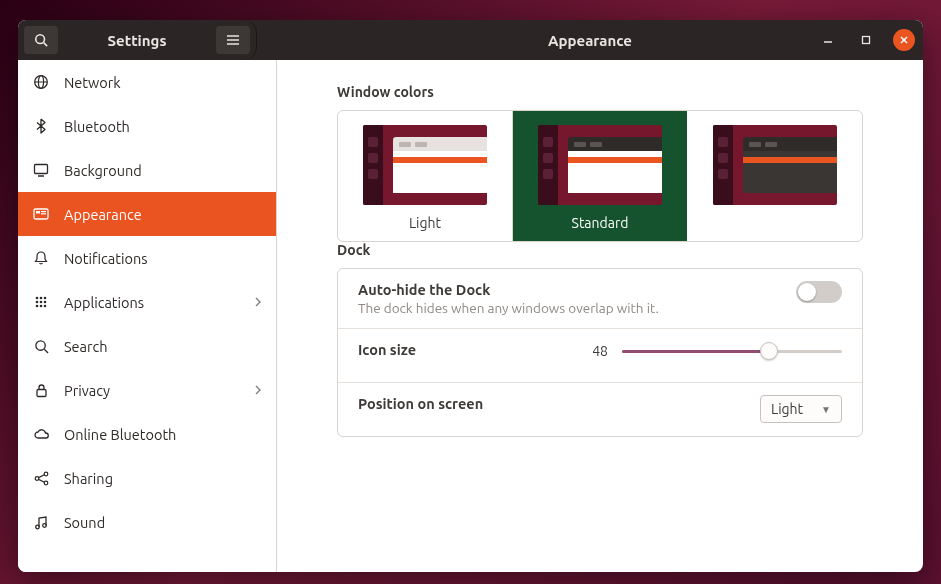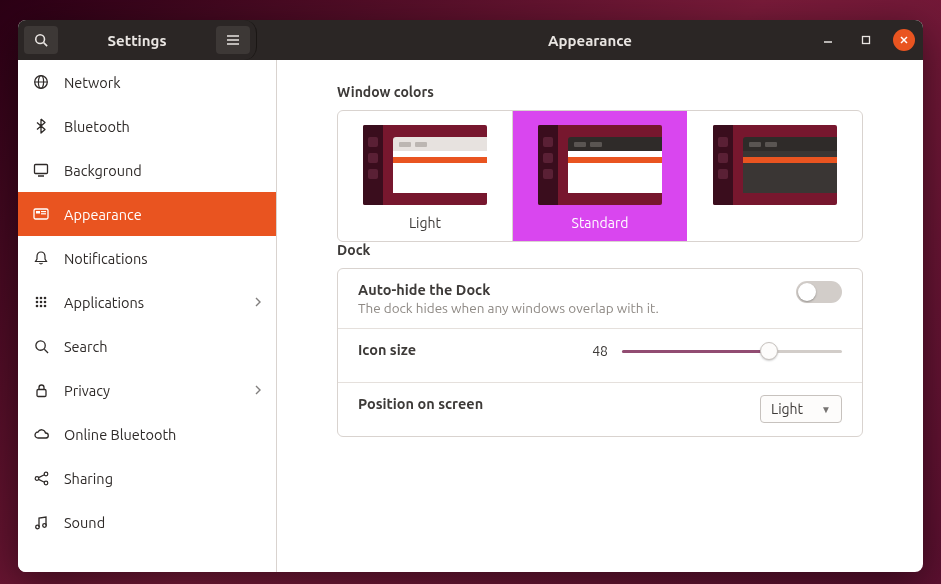--- a/index.html
+++ b/index.html
@@ -155,21 +155,21 @@
   }
   .theme-card {
     flex: 1;
     padding: 14px 10px 10px 10px;
     text-align: center;
     cursor: pointer;
     font-size: 14px;
     color: #3d3a38;
   }
   .theme-card.selected {
-    background: #d946ef;
+    background: #14532d;
     color: #fff;
   }
   .theme-card + .theme-card { border-left: 1px solid #d9d3cf; }
   .theme-card.selected + .theme-card,
   .theme-card:has(+ .theme-card.selected) { border-left-color: transparent; }
   .theme-preview {
     width: 124px;
     height: 80px;
     margin: 0 auto 10px auto;
     background: #77172e;

